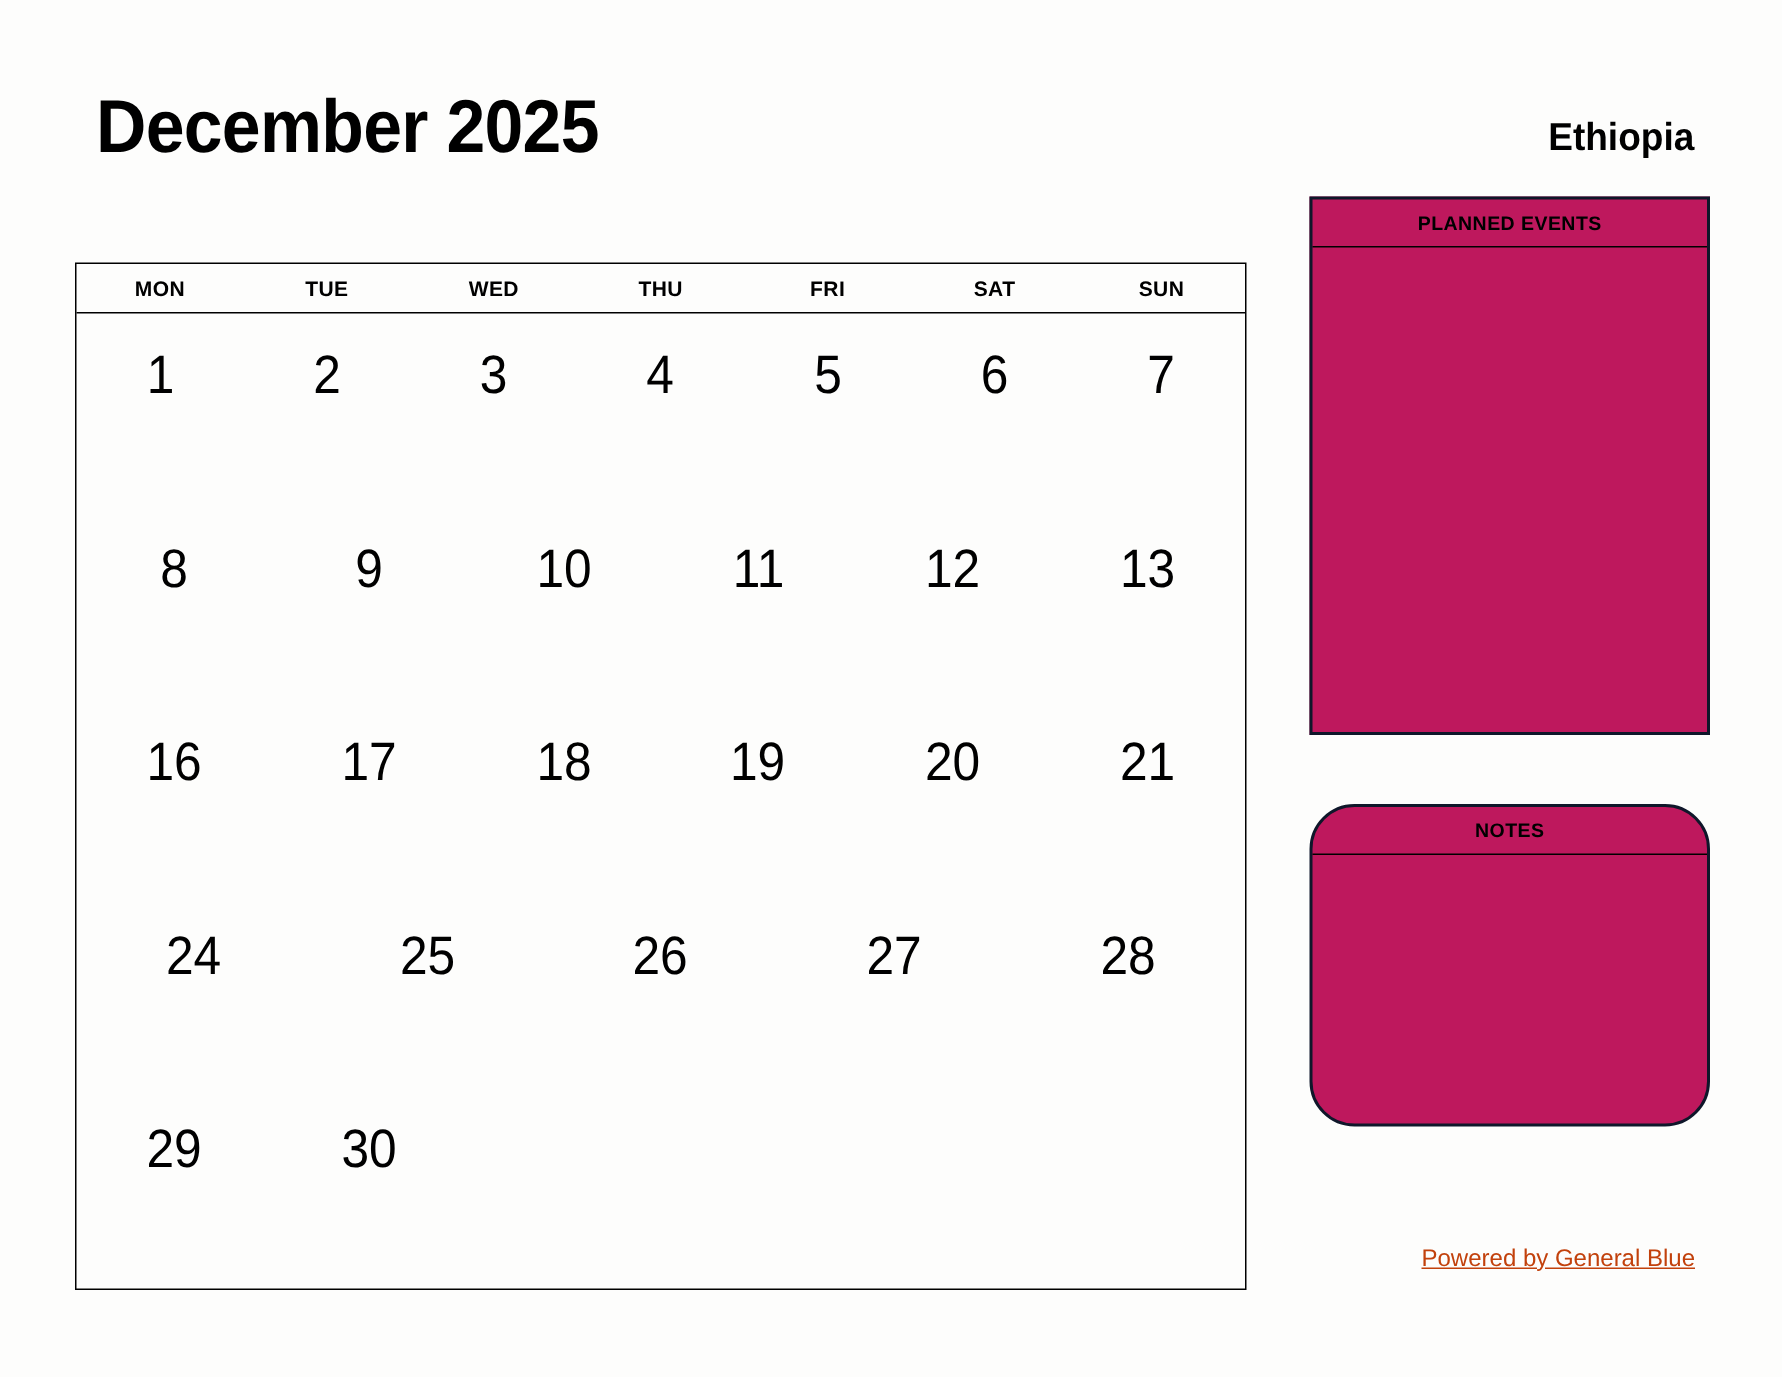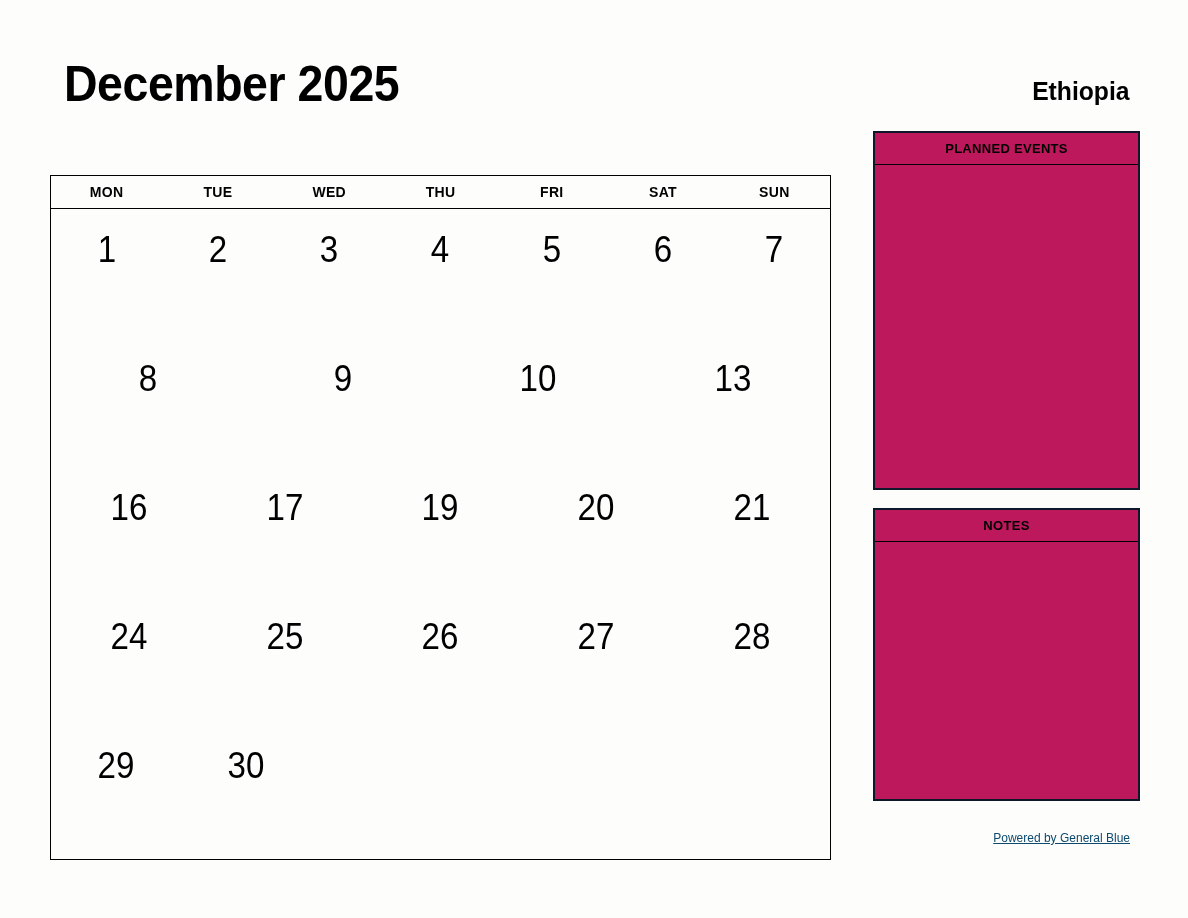--- a/index.html
+++ b/index.html
@@ -100,44 +100,45 @@
     width: 267px;
     border: 2px solid #0f172a;
     box-sizing: border-box;
     background: #be185d;
   }
   #planned-events-panel {
     top: 131px;
     height: 359px;
   }
   #notes-panel {
-    top: 508px;
-    height: 293px;
+    top: 536px;
+    height: 215px;
+    border-radius: 30px;
   }
   .panel-header {
     height: 32px;
     line-height: 31px;
     text-align: center;
     font-size: 13px;
     font-weight: bold;
     letter-spacing: 0.3px;
     border-bottom: 1px solid #000000;
     box-sizing: border-box;
   }
   .panel-body {
     height: calc(100% - 32px);
   }
 
   
   #footer-link {
     position: absolute;
     right: 58px;
     top: 831px;
-    font-size: 12px;
-    color: #0c4a6e;
+    font-size: 16px;
+    color: #c2410c;
     text-decoration: underline;
     white-space: nowrap;
     cursor: pointer;
   }
 </style>
 </head>
 <body>
 
 <div id="page-title">December 2025</div>
 <div id="region-label">Ethiopia</div>
@@ -162,26 +163,29 @@
       <div class="day-cell"><span class="day-number">4</span></div>
       <div class="day-cell"><span class="day-number">5</span></div>
       <div class="day-cell"><span class="day-number">6</span></div>
       <div class="day-cell"><span class="day-number">7</span></div>
     </div>
 
     <div class="week-row">
       <div class="day-cell"><span class="day-number">8</span></div>
       <div class="day-cell"><span class="day-number">9</span></div>
       <div class="day-cell"><span class="day-number">10</span></div>
+      <div class="day-cell"><span class="day-number">11</span></div>
+      <div class="day-cell"><span class="day-number">12</span></div>
       <div class="day-cell"><span class="day-number">13</span></div>
     </div>
 
     <div class="week-row">
       <div class="day-cell"><span class="day-number">16</span></div>
       <div class="day-cell"><span class="day-number">17</span></div>
+      <div class="day-cell"><span class="day-number">18</span></div>
       <div class="day-cell"><span class="day-number">19</span></div>
       <div class="day-cell"><span class="day-number">20</span></div>
       <div class="day-cell"><span class="day-number">21</span></div>
     </div>
 
     <div class="week-row">
       <div class="day-cell"><span class="day-number">24</span></div>
       <div class="day-cell"><span class="day-number">25</span></div>
       <div class="day-cell"><span class="day-number">26</span></div>
       <div class="day-cell"><span class="day-number">27</span></div>

